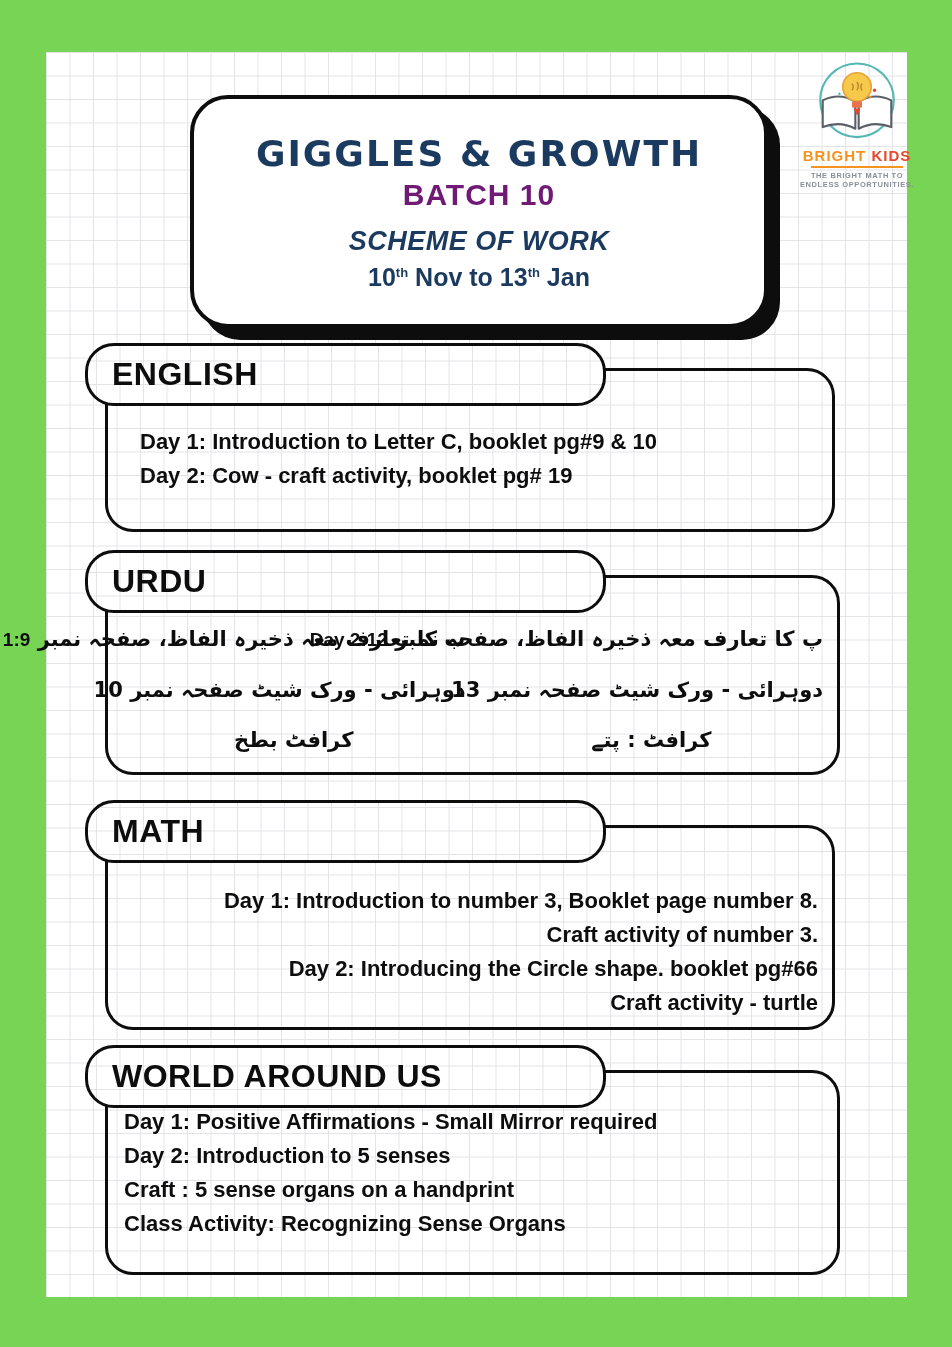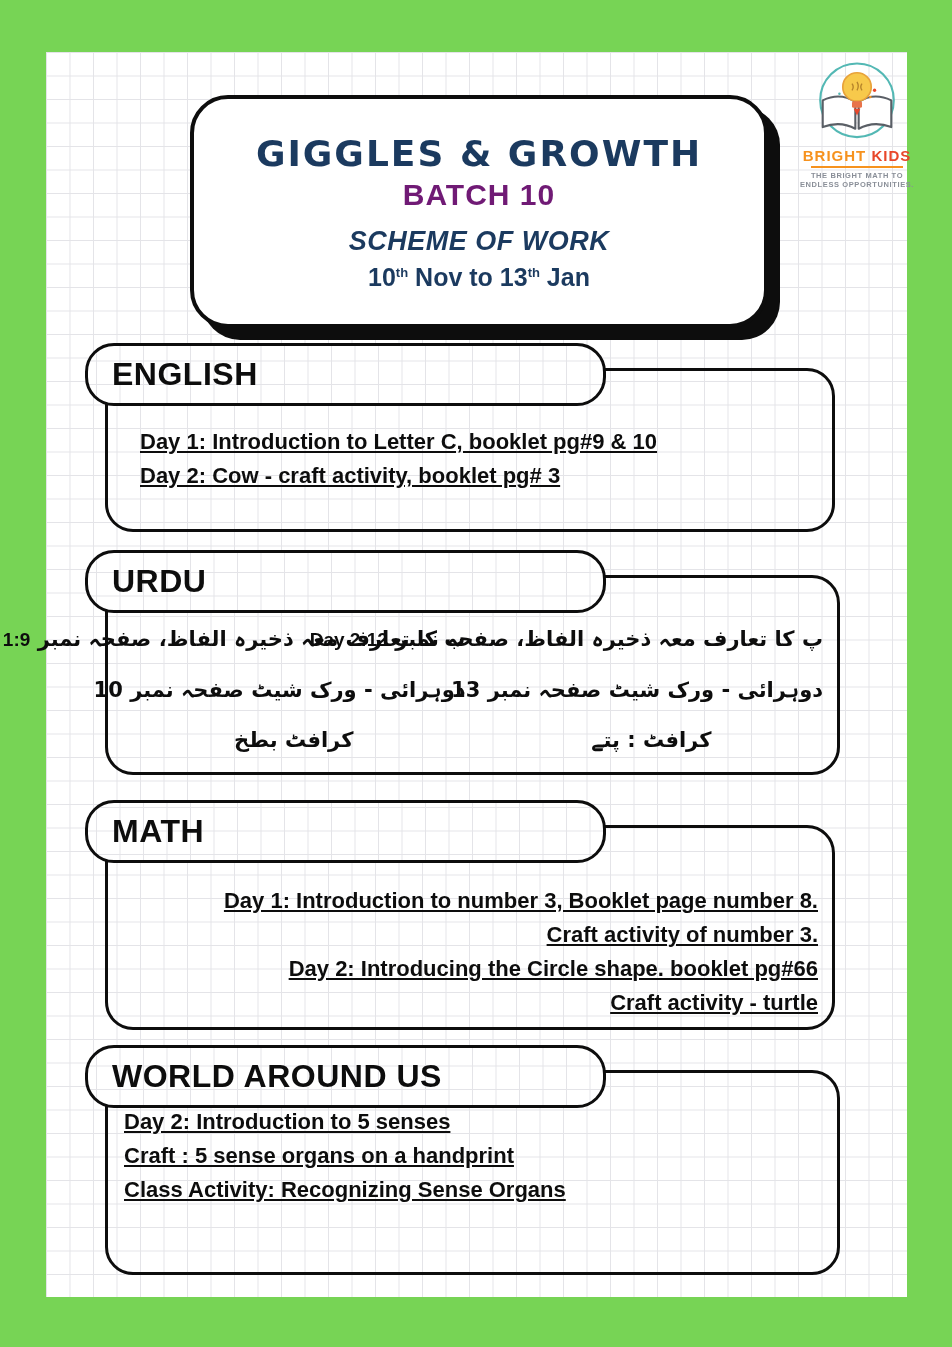--- a/index.html
+++ b/index.html
@@ -52,21 +52,21 @@
       linear-gradient(#e4e4e8 1px, transparent 1px),
       linear-gradient(90deg,#e4e4e8 1px, transparent 1px);
     background-size:23.5px 23.5px;
     z-index:3;
   }
   .pill-label{font-size:32px;font-weight:800;letter-spacing:0.5px;padding-left:24px;}
   .content-box{
     position:absolute;border:3px solid #0d0d0d;border-radius:28px;
     background:transparent;z-index:2;box-sizing:border-box;
   }
-  .body-line{font-size:22px;font-weight:700;line-height:34px;text-decoration:underline;}
+  .body-line{font-size:22px;font-weight:700;line-height:34px;}
 
   .pill-english{left:39px;top:291px;background-position:-39px -291px;}
   .content-english{left:59px;top:316px;width:730px;height:164px;padding:54px 18px 0 32px;}
 
   .pill-urdu{left:39px;top:498px;background-position:-39px -498px;}
   .content-urdu{left:59px;top:523px;width:735px;height:200px;padding:36px 14px 0 14px;}
   .urdu-columns{display:flex;justify-content:space-between;}
   .urdu-col{width:49%;font-family:"DejaVu Sans","Liberation Serif",serif;}
   .urdu-line{direction:rtl;font-size:21px;font-weight:700;line-height:50px;white-space:nowrap;}
   .urdu-center{text-align:center;}
@@ -108,21 +108,21 @@
     <div class="logo-rule"></div>
     <div class="logo-tagline">THE BRIGHT MATH TO</div>
     <div class="logo-tagline">ENDLESS OPPORTUNITIES.</div>
   </div>
 
   <div class="pill pill-english">
     <span class="pill-label">ENGLISH</span>
   </div>
   <div class="content-box content-english">
     <div class="body-line">Day 1: Introduction to Letter C, booklet pg#9 &amp; 10</div>
-    <div class="body-line">Day 2: Cow - craft activity, booklet pg# 3</div>
+    <div class="body-line">Day 2: Cow - craft activity, booklet pg# 19</div>
   </div>
 
   <div class="pill pill-urdu">
     <span class="pill-label">URDU</span>
   </div>
   <div class="content-box content-urdu">
     <div class="urdu-columns">
       <div class="urdu-col">
         <div class="urdu-line" dir="rtl"><span>ب کا تعارف معہ ذخیرہ الفاظ، صفحہ نمبر</span> <span class="day-label">Day 1:9</span></div>
         <div class="urdu-line urdu-center" dir="rtl">دوہرائی - ورک شیٹ صفحہ نمبر 10</div>
@@ -143,18 +143,19 @@
     <div class="body-line">Day 1:  Introduction to number 3, Booklet page number 8.</div>
     <div class="body-line">Craft activity of number 3.</div>
     <div class="body-line">Day 2: Introducing the Circle shape. booklet pg#66</div>
     <div class="body-line">Craft activity - turtle</div>
   </div>
 
   <div class="pill pill-world">
     <span class="pill-label">WORLD AROUND US</span>
   </div>
   <div class="content-box content-world">
+    <div class="body-line">Day 1:  Positive Affirmations - Small Mirror required</div>
     <div class="body-line">Day 2: Introduction to 5 senses</div>
     <div class="body-line">Craft : 5 sense organs on a handprint</div>
     <div class="body-line">Class Activity: Recognizing Sense Organs</div>
   </div>
 
 </div>
 
 </body></html>

